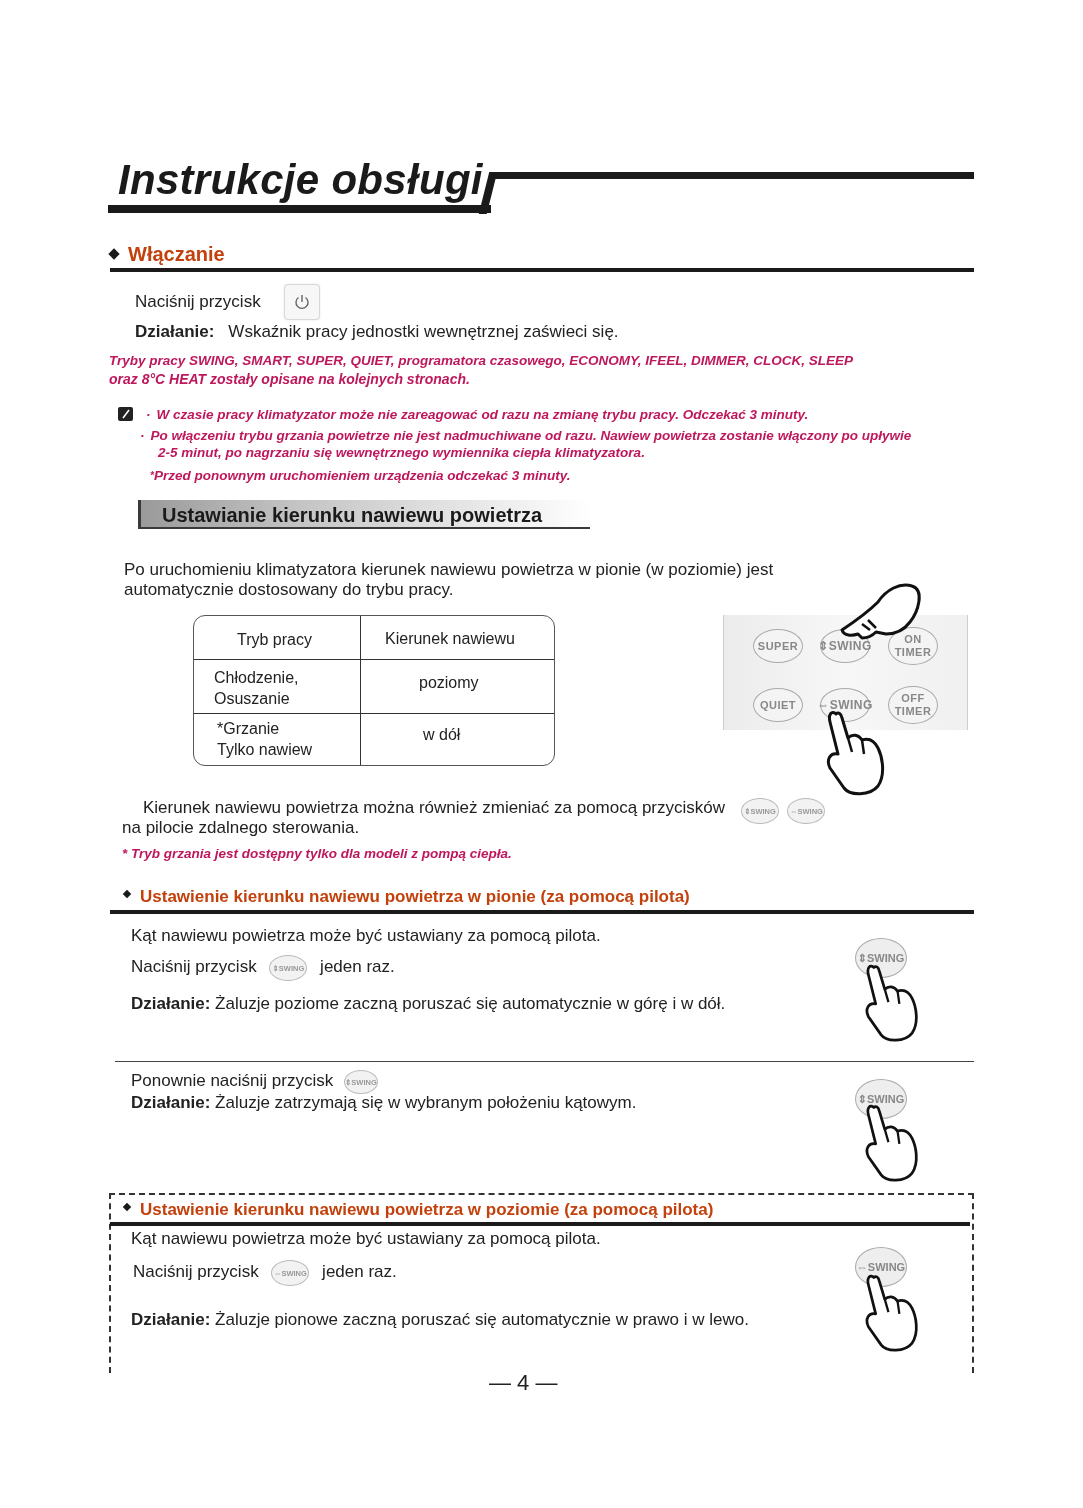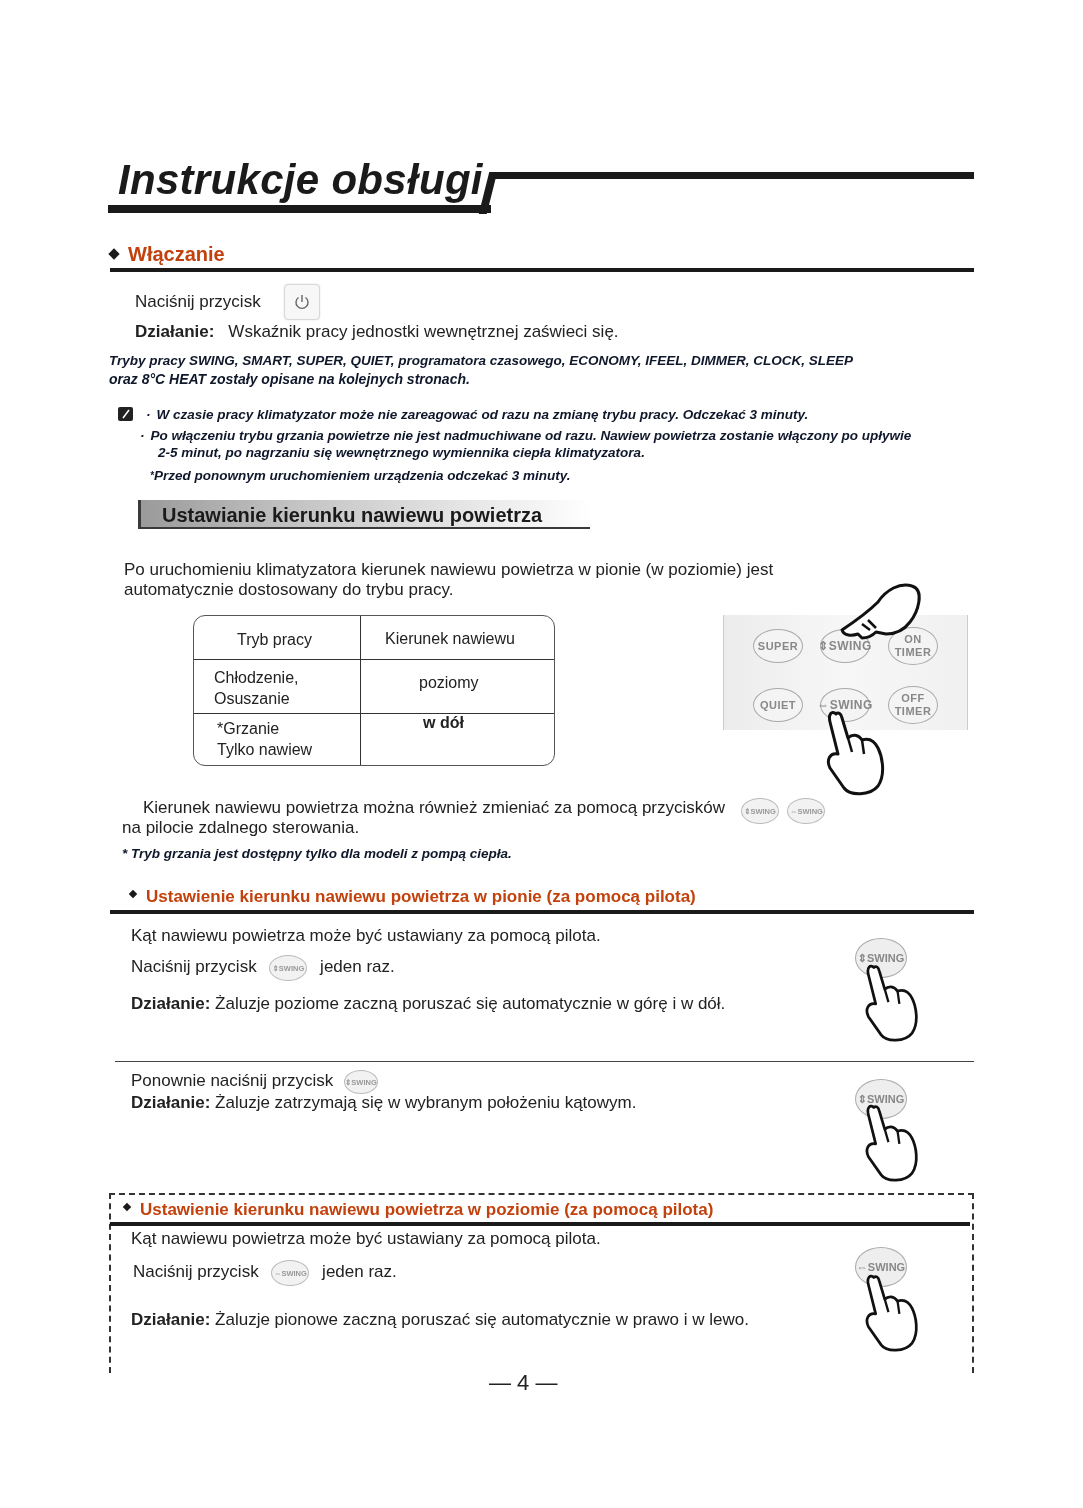--- a/index.html
+++ b/index.html
@@ -14,21 +14,21 @@
   .title-slant { left: 484px; top: 172px; width: 8px; height: 42px; background: #1a1a1a; transform: skewX(-14deg); }
   .title-bar-top { left: 493px; top: 172px; width: 481px; height: 7px; background: #1a1a1a; }
 
   
   .sec-head { font-weight: bold; color: #c2410c; }
   .sec-rule { height: 4px; background: #1a1a1a; }
   .diamond { display: inline-block; width: 8px; height: 8px; background: #1a1a1a; transform: rotate(45deg); margin-right: 10px; vertical-align: middle; position: relative; top: -2px; }
   .diamond.sm { width: 6px; height: 6px; margin-right: 10px; top: -4px; }
 
   .body-text { font-size: 17px; color: #222; }
-  .italic-note { font-size: 13.5px; font-weight: bold; font-style: italic; color: #0f172a; line-height: 18px; }
+  .italic-note { font-size: 13.5px; font-weight: bold; font-style: italic; color: #be185d; line-height: 18px; }
 
   .power-btn { left: 284px; top: 284px; width: 34px; height: 34px; border: 1px solid #d8d8d8; border-radius: 4px;
                background: #f7f7f7; box-shadow: 0 0 2px #e0e0e0; }
   .power-btn svg { position: absolute; left: 8px; top: 8px; }
 
   .note-icon { left: 118px; top: 407px; width: 15px; height: 14px; background: #222; border-radius: 2px; }
   .note-icon svg { position: absolute; left: 2px; top: 1px; }
 
   
   .banner { left: 138px; top: 500px; width: 450px; height: 28px;
@@ -127,21 +127,21 @@
   <div class="abs mt-cell" style="left:191px; top:12px;">Kierunek nawiewu</div>
   <div class="abs mt-cell" style="left:20px; top:51px;">
     <div>Chłodzenie,</div>
     <div>Osuszanie</div>
   </div>
   <div class="abs mt-cell" style="left:225px; top:56px;">poziomy</div>
   <div class="abs mt-cell" style="left:23px; top:102px;">
     <div>*Grzanie</div>
     <div>Tylko nawiew</div>
   </div>
-  <div class="abs mt-cell" style="left:229px; top:96px;font-weight:bold;">w dół</div>
+  <div class="abs mt-cell" style="left:229px; top:108px;">w dół</div>
 </div>
 
 <div class="abs remote">
   <div class="rbtn" style="left:29px; top:14px;">SUPER</div>
   <div class="rbtn" style="left:96px; top:14px; font-size:12px;">⇕SWING</div>
   <div class="rbtn" style="left:164px; top:12px; height:36px; flex-direction:column;">
     <span>ON</span>
     <span>TIMER</span>
   </div>
   <div class="rbtn" style="left:29px; top:73px;">QUIET</div>
@@ -165,21 +165,21 @@
 <div class="abs body-text" style="left:130px; top:798px;margin-left:13px;">
   <span>Kierunek nawiewu powietrza można również zmieniać za pomocą przycisków</span>
 </div>
 <div class="abs" style="left:741px; top:798px;">
   <span class="swing-small">⇕SWING</span>
   <span class="swing-small" style="margin-left:4px;">⇔SWING</span>
 </div>
 <div class="abs body-text" style="left:122px; top:818px;">na pilocie zdalnego sterowania.</div>
 <div class="abs italic-note" style="left:122px; top:845px;">* Tryb grzania jest dostępny tylko dla modeli z pompą ciepła.</div>
 
-<div class="abs sec-head" style="left:130px; top:887px; font-size:17px;">
+<div class="abs sec-head" style="left:124px; top:887px; font-size:17px;">
   <span class="diamond sm"></span><span>Ustawienie kierunku nawiewu powietrza w pionie (za pomocą pilota)</span>
 </div>
 <div class="abs sec-rule" style="left:110px; top:910px; width:864px;"></div>
 
 <div class="abs body-text" style="left:131px; top:926px;">Kąt nawiewu powietrza może być ustawiany za pomocą pilota.</div>
 <div class="abs body-text" style="left:131px; top:955px;">
   <span>Naciśnij przycisk</span>
   <span class="swing-small" style="margin:0 8px;">⇕SWING</span>
   <span>jeden raz.</span>
 </div>

